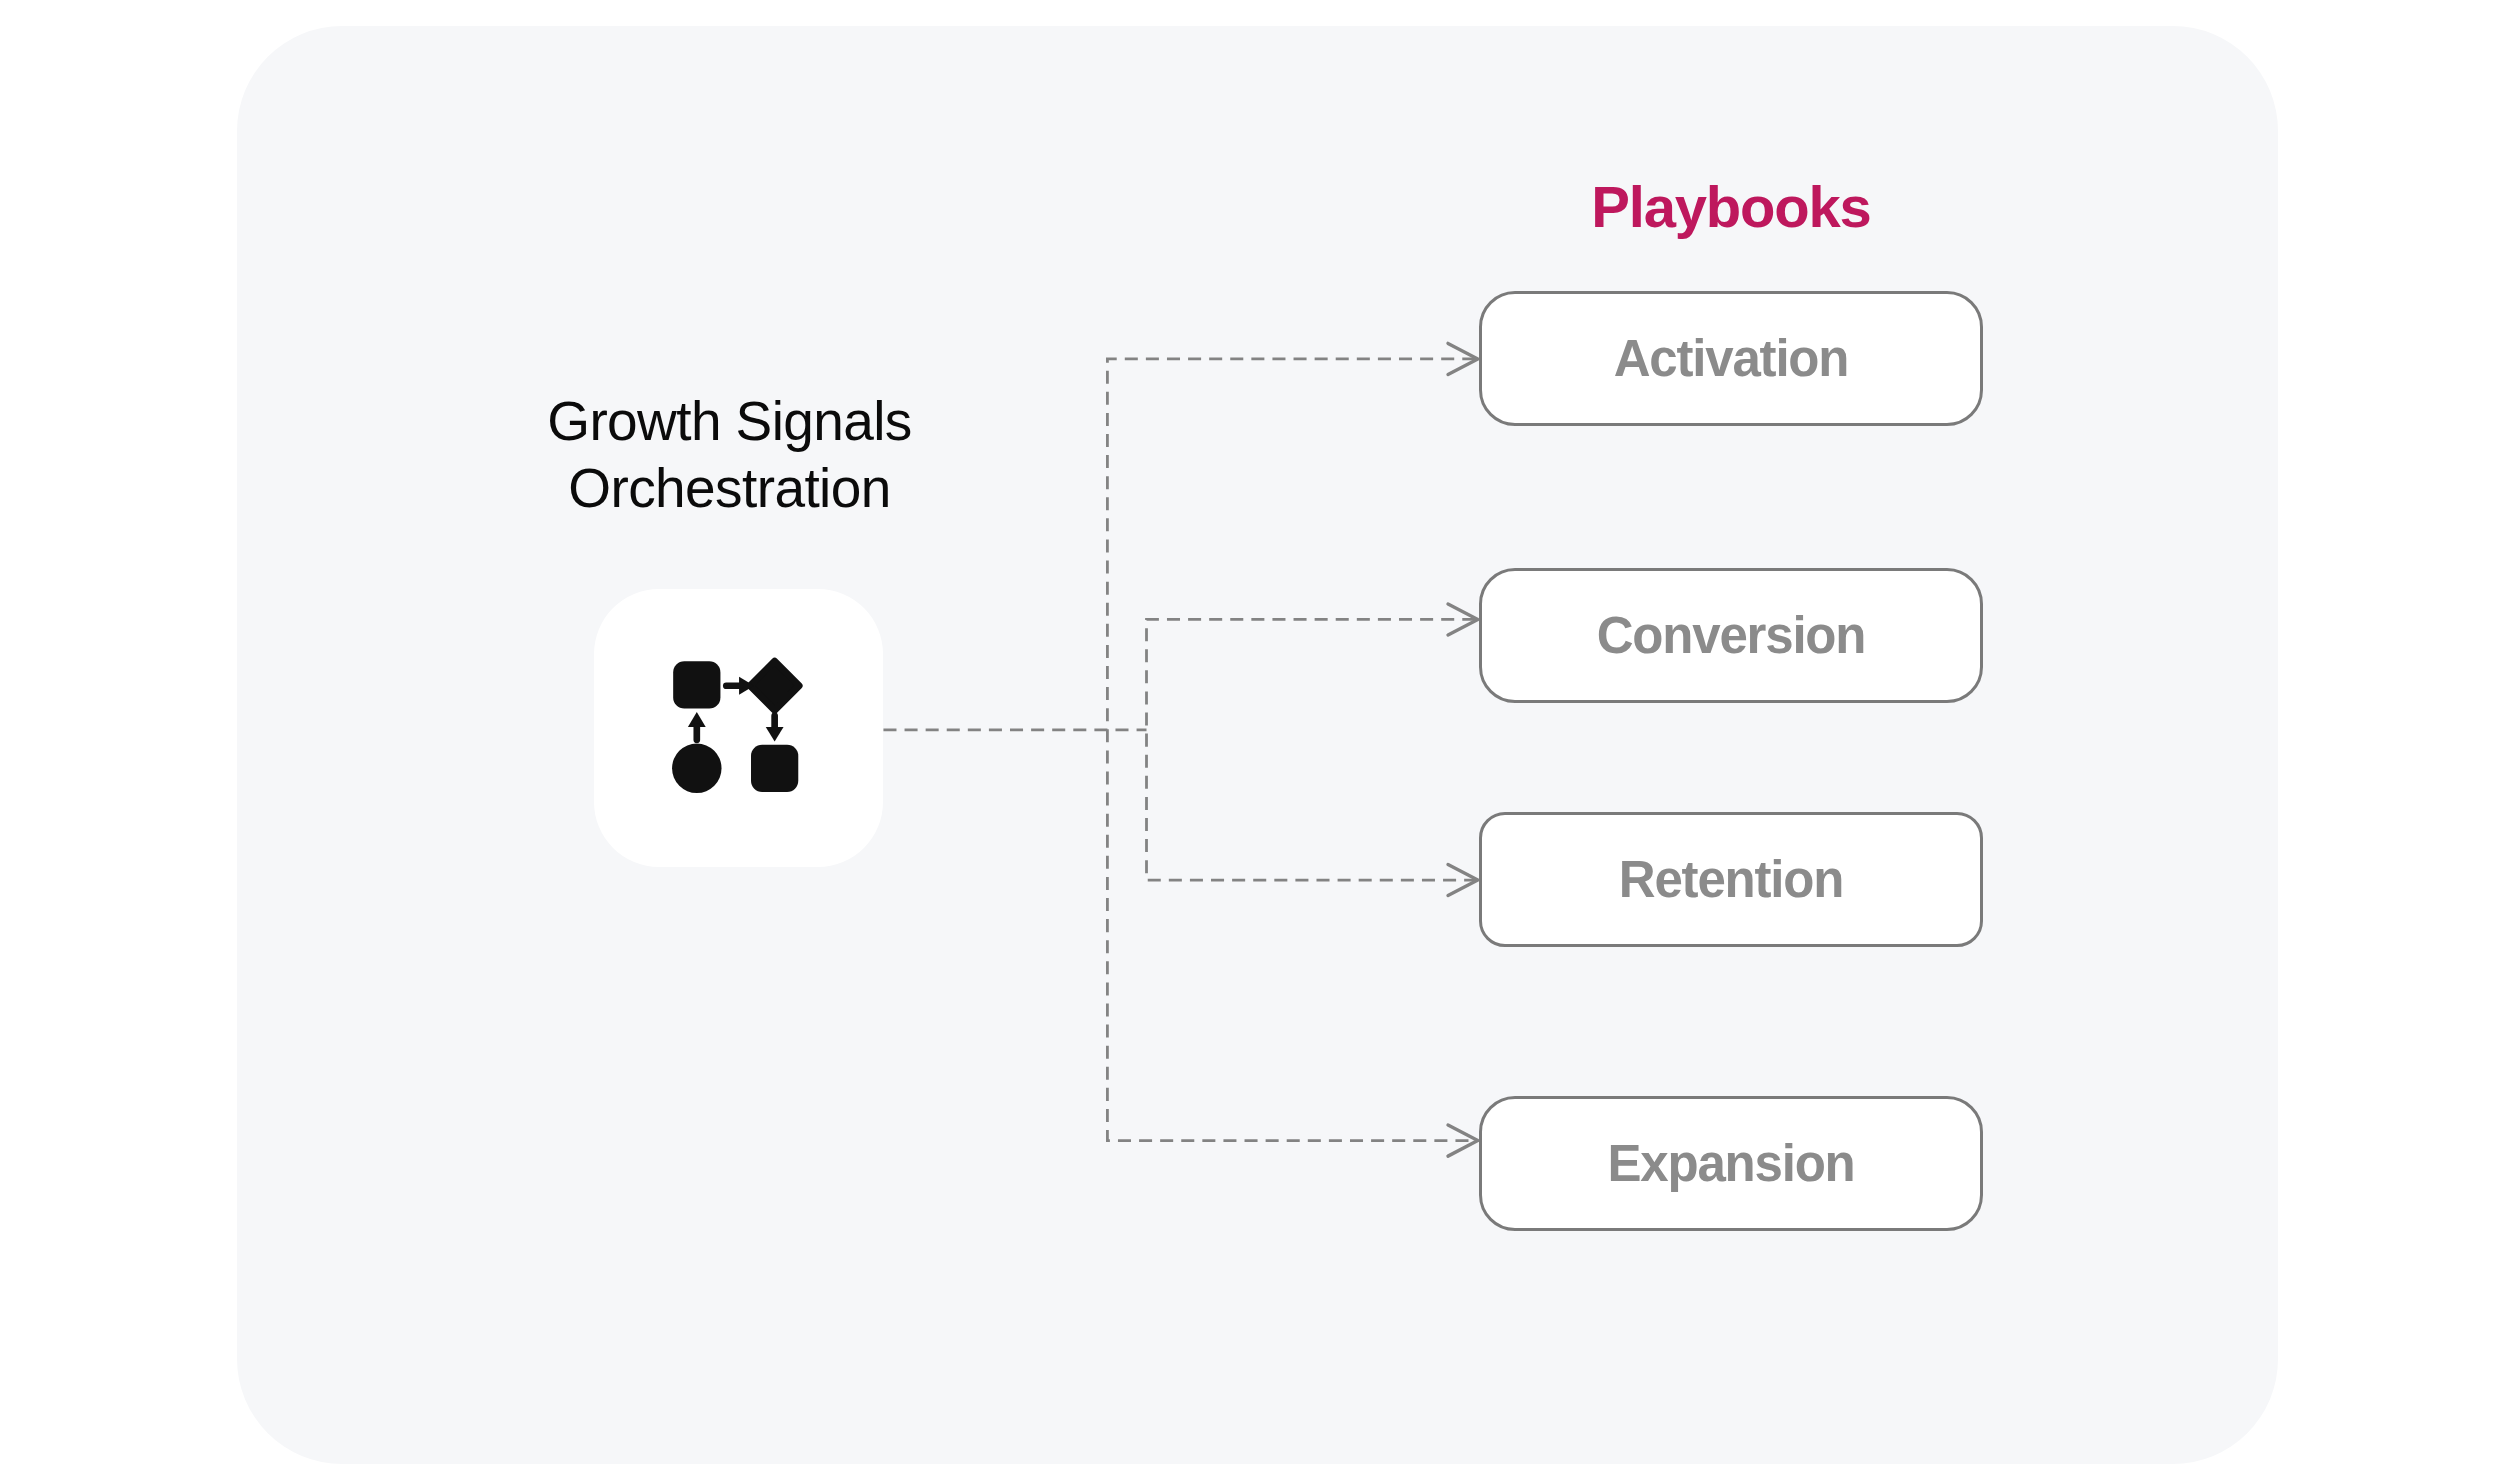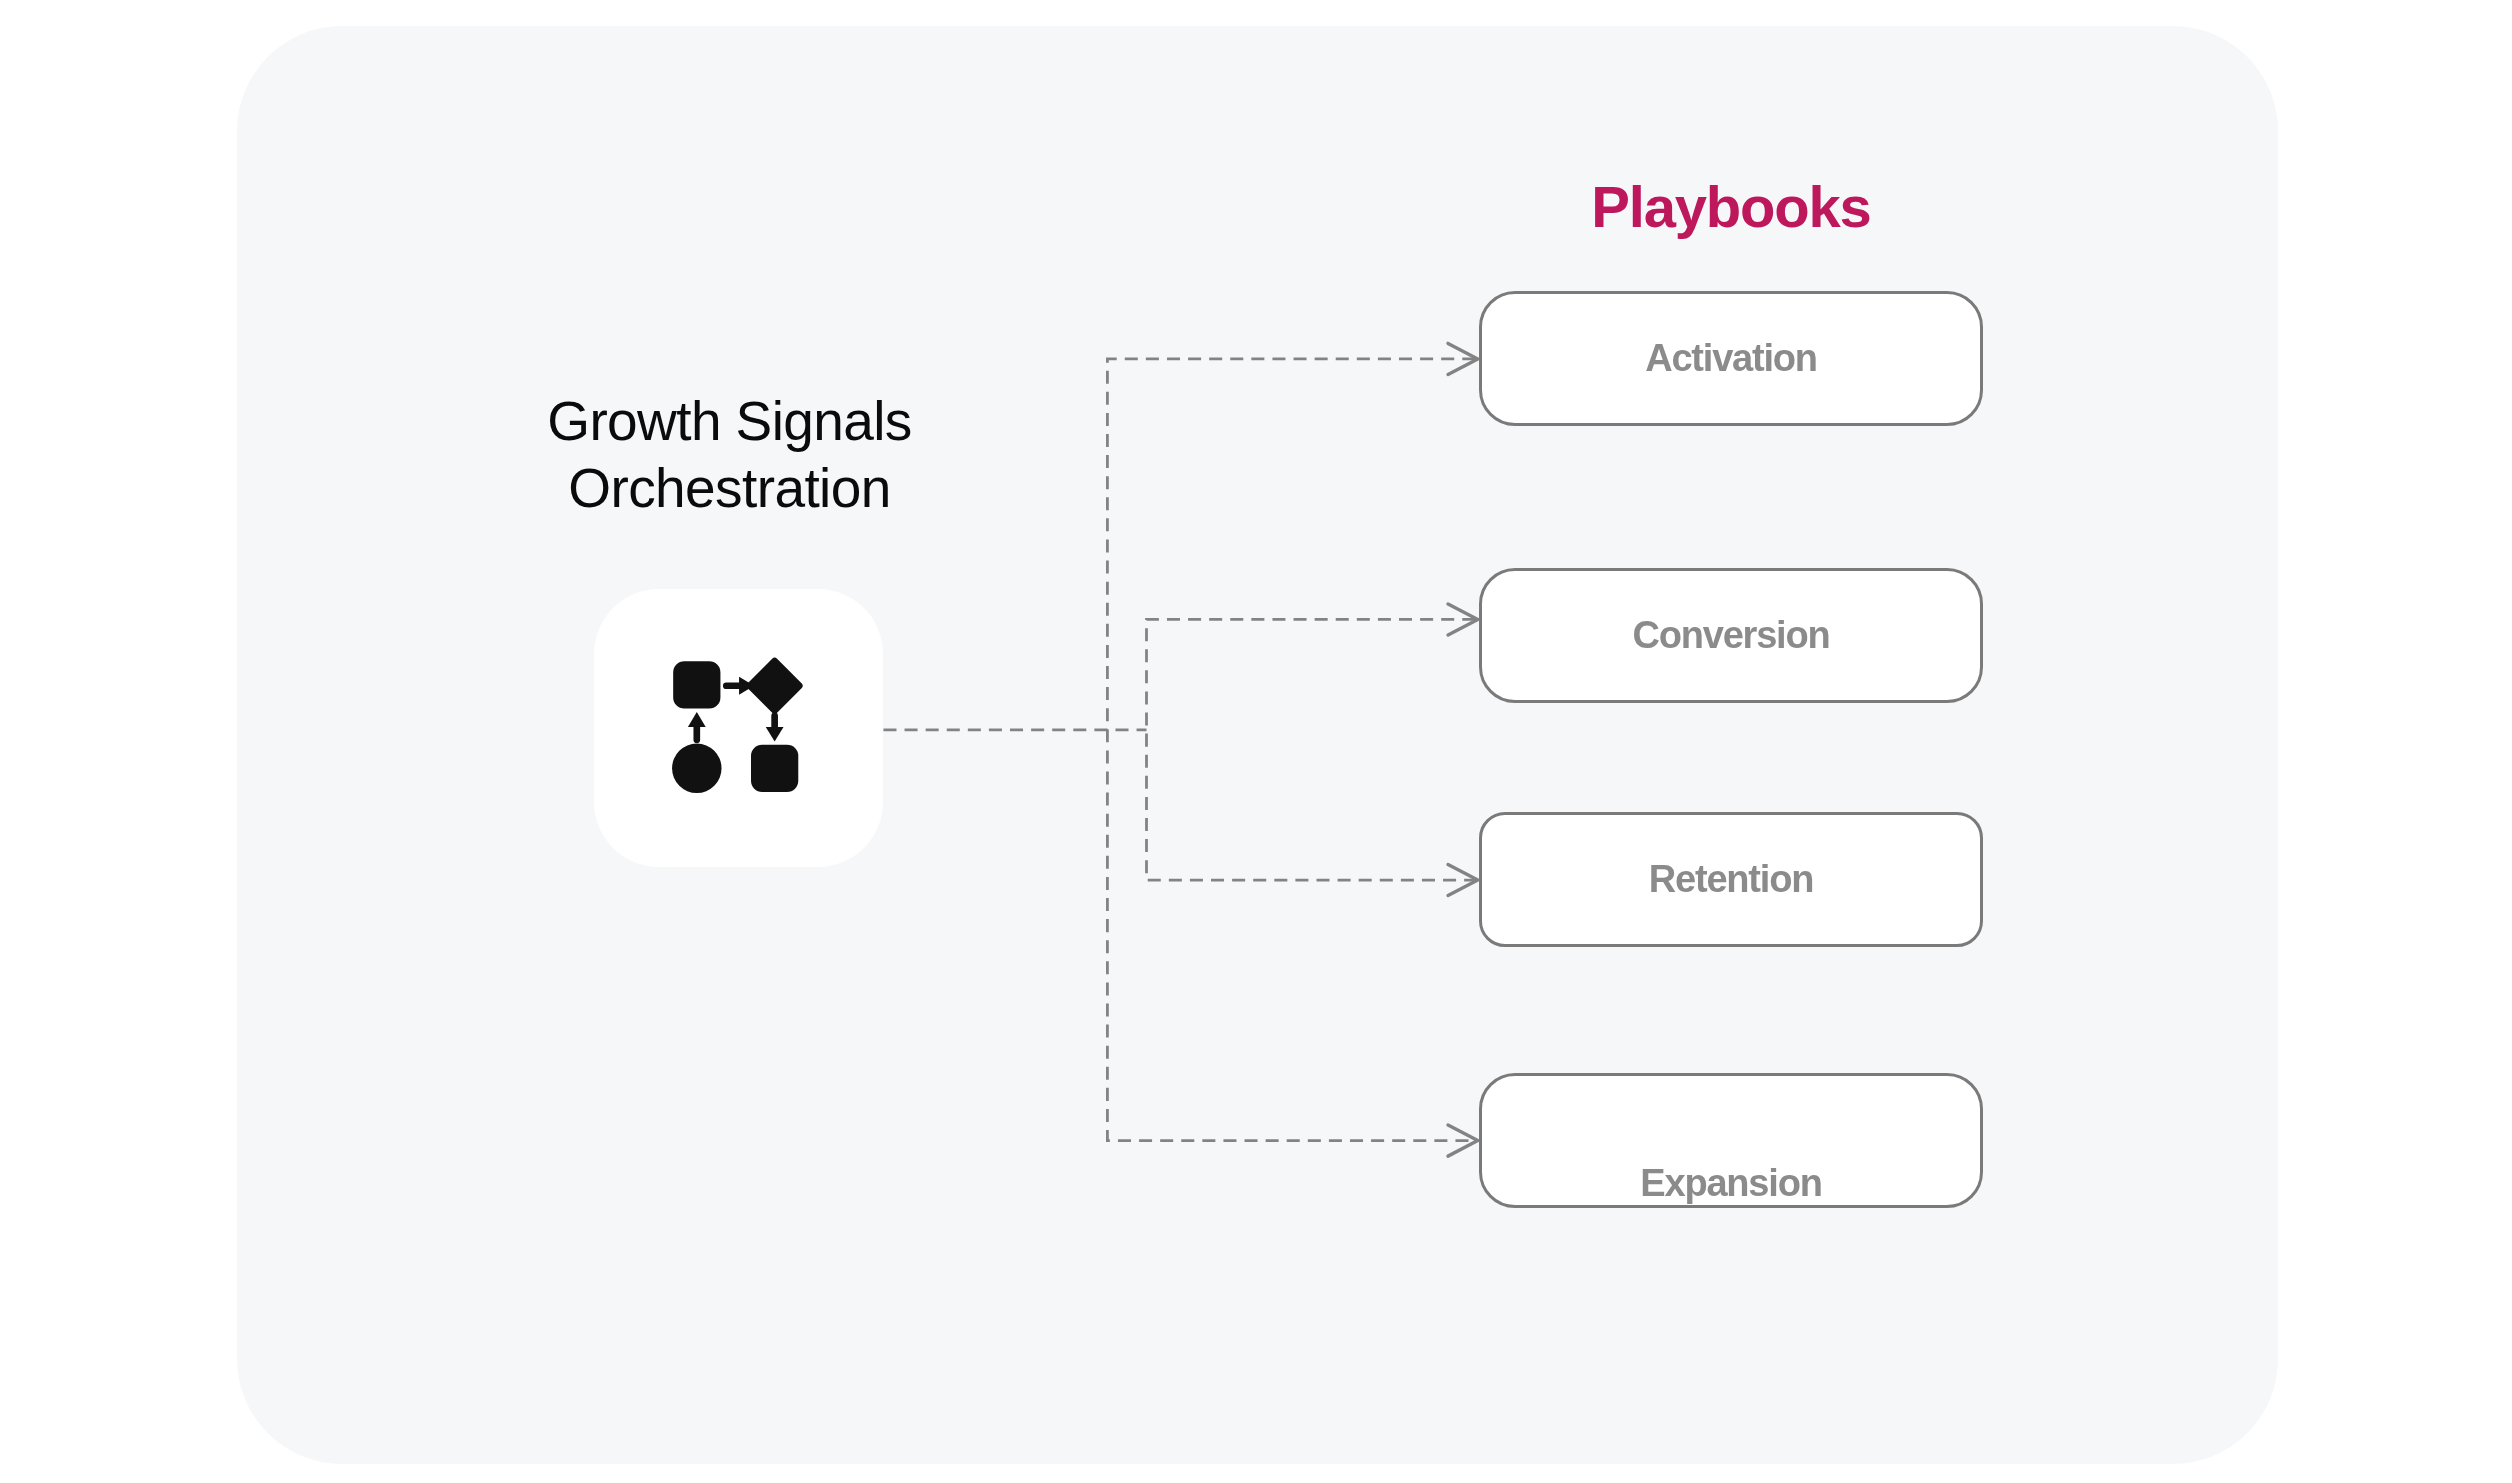--- a/index.html
+++ b/index.html
@@ -42,28 +42,28 @@
   }
   .icon-card svg{position:absolute;left:0;top:0;width:100%;height:100%;}
   .pb-box{
     position:absolute;
     left:1479px;width:504px;height:135px;
     box-sizing:border-box;
     background:#ffffff;
     border:3.1px solid #7a7a7a;
     border-radius:36px;
     display:flex;align-items:center;justify-content:center;
-    font-size:38px;font-weight:bold;
+    font-size:51px;font-weight:bold;
     letter-spacing:-1.2px;
     color:#8b8b8b;
   }
   .pb-activation{top:291px;}
   .pb-conversion{top:568px;justify-content:center;}
   .pb-retention{top:812px;border-radius:26px;}
-  .pb-expansion{top:1073px;align-items:flex-end;}
+  .pb-expansion{top:1096px;}
   .connectors{position:absolute;left:0;top:0;width:2512px;height:1484px;pointer-events:none;}
 </style>
 </head>
 <body>
 
 <div class="canvas">
 
   <div class="panel"></div>
 
   <svg class="connectors" viewBox="0 0 4049 2391" xmlns="http://www.w3.org/2000/svg">

